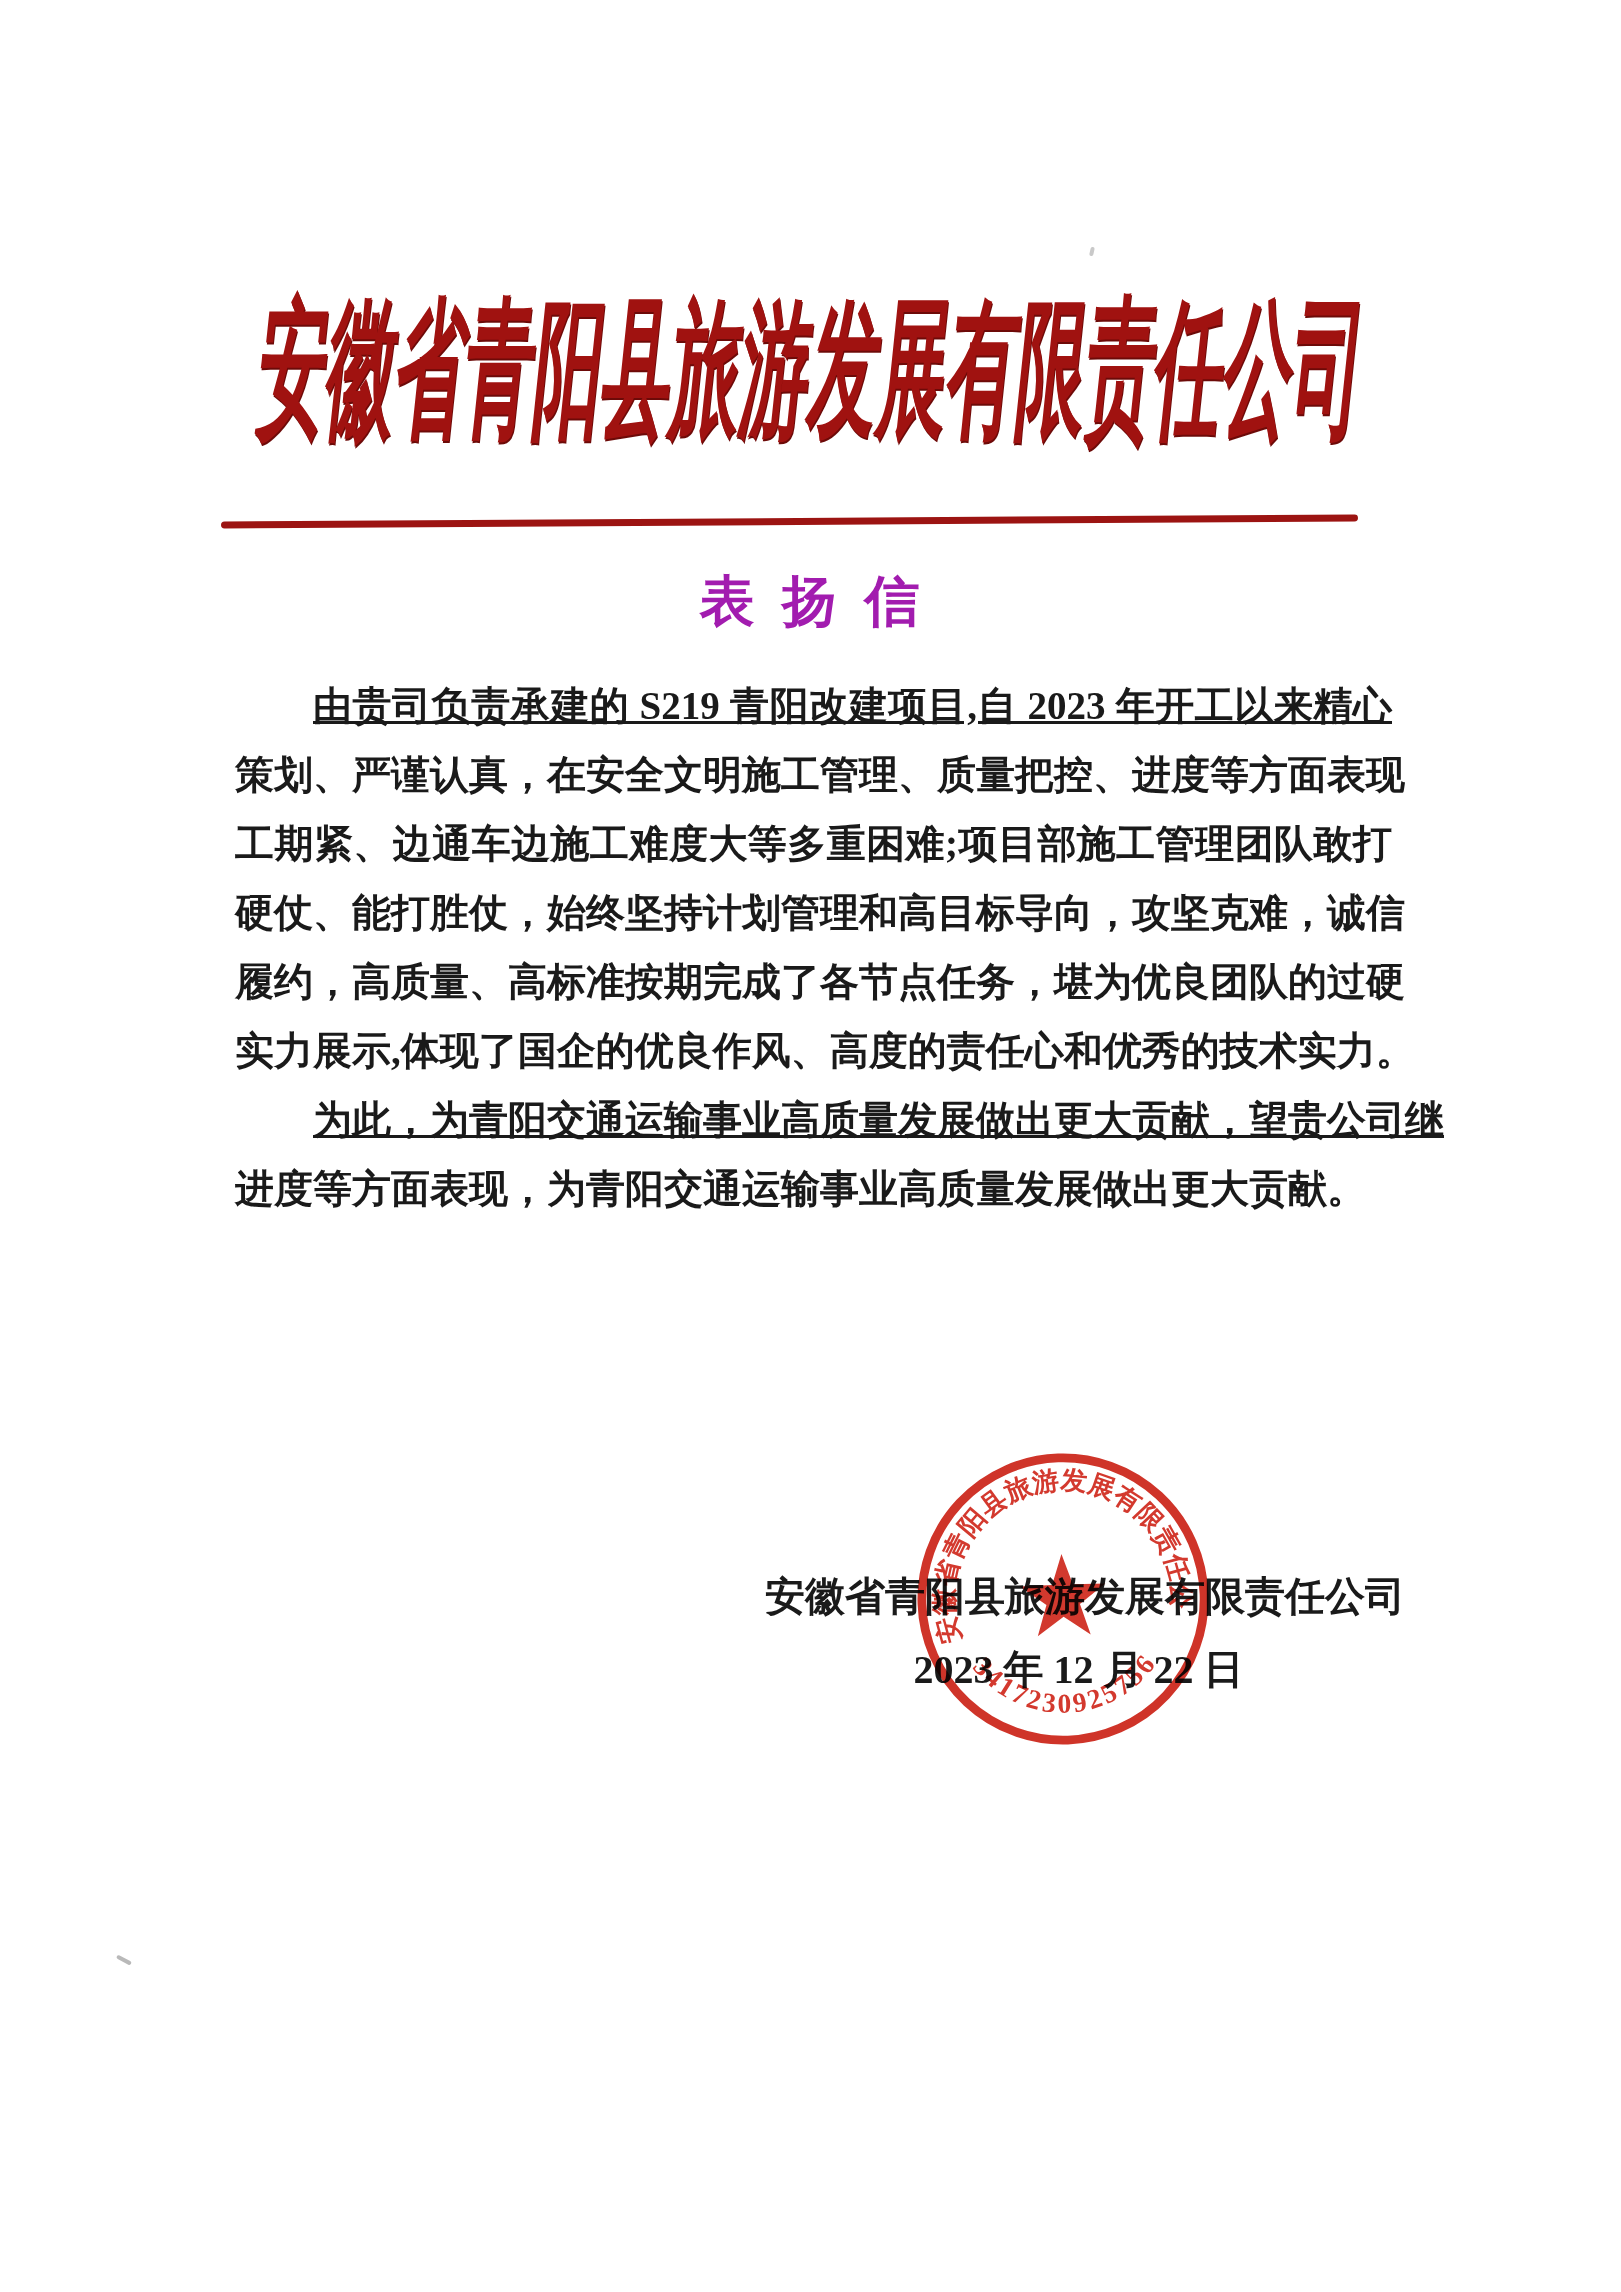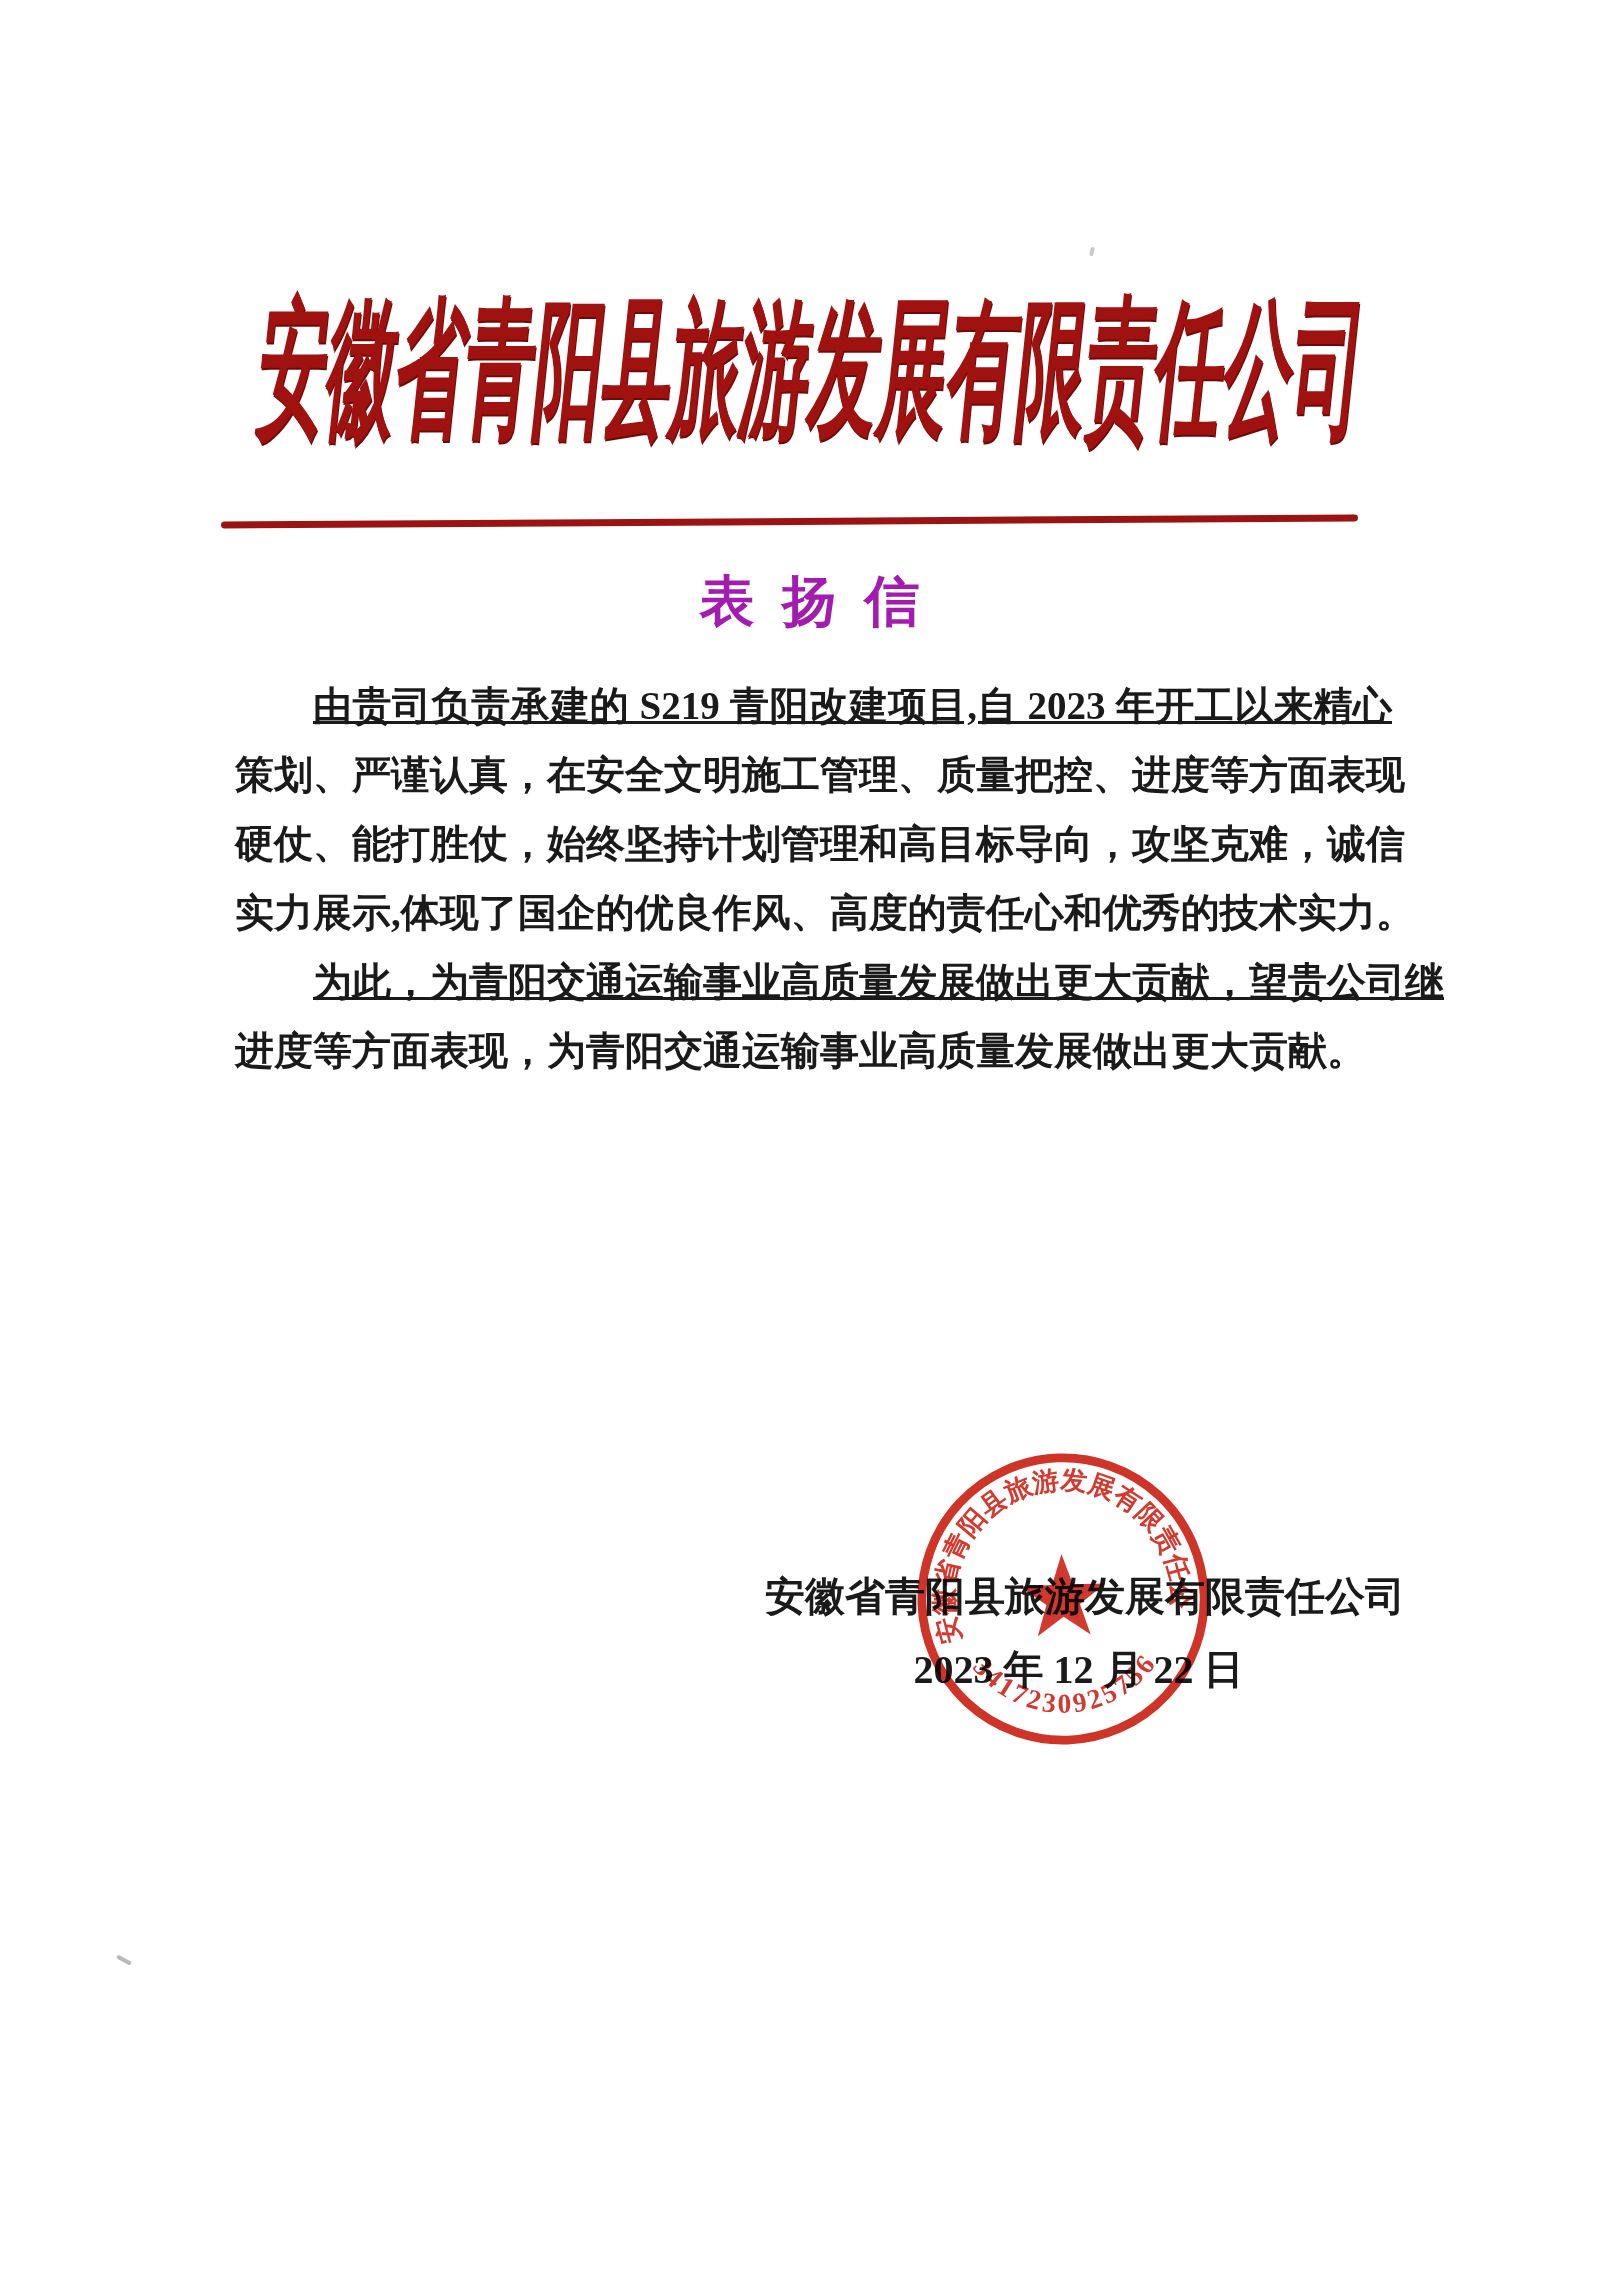--- a/index.html
+++ b/index.html
@@ -115,21 +115,23 @@
   </div>
   <div class="letterhead-rule"></div>
 
   <div class="letter-title">表 扬 信</div>
 
   <div class="letter-body">
 
     <div class="line indent">由贵司负责承建的 S219 青阳改建项目,自 2023 年开工以来精心</div>
     <div class="line">策划、严谨认真，在安全文明施工管理、质量把控、进度等方面表现</div>
 
+    <div class="line">工期紧、边通车边施工难度大等多重困难;项目部施工管理团队敢打</div>
     <div class="line">硬仗、能打胜仗，始终坚持计划管理和高目标导向，攻坚克难，诚信</div>
+    <div class="line">履约，高质量、高标准按期完成了各节点任务，堪为优良团队的过硬</div>
     <div class="line last">实力展示,体现了国企的优良作风、高度的责任心和优秀的技术实力。</div>
 
     <div class="line indent">为此，为青阳交通运输事业高质量发展做出更大贡献，望贵公司继</div>
     <div class="line last">进度等方面表现，为青阳交通运输事业高质量发展做出更大贡献。</div>
   </div>
 
   <div class="sign-block">
     <div class="sign-company">安徽省青阳县旅游发展有限责任公司</div>
     <div class="sign-date">2023 年 12 月 22 日</div>
   </div>

